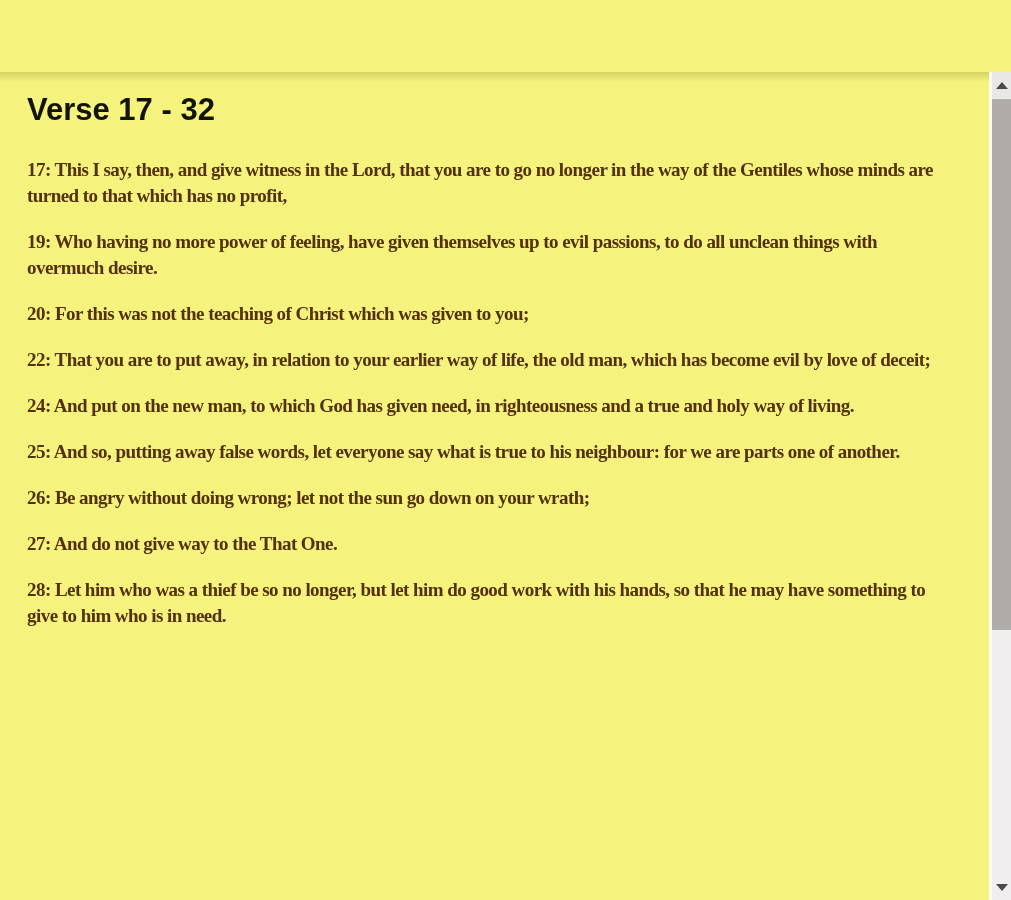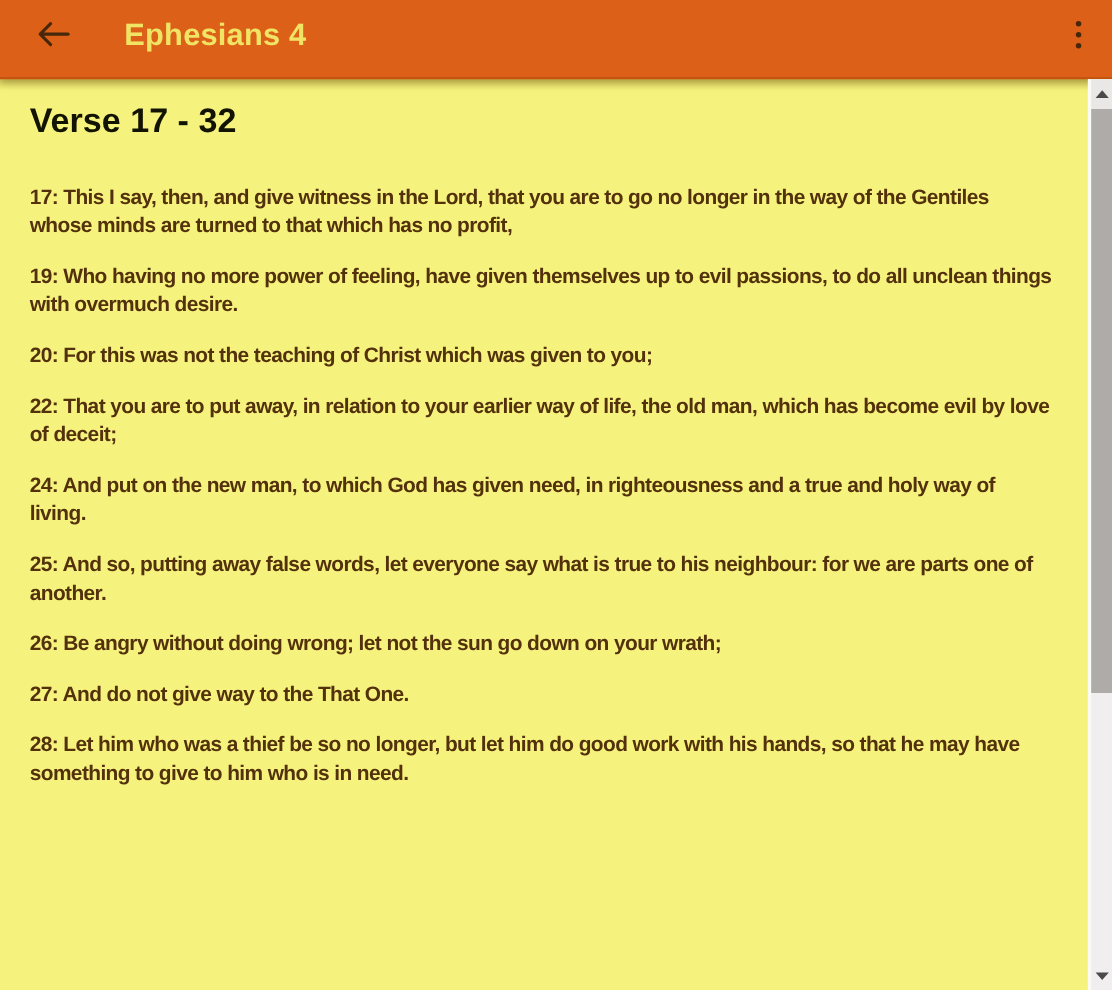--- a/index.html
+++ b/index.html
@@ -49,28 +49,29 @@
     overflow:hidden;
   }
   .content::before{
     content:"";position:absolute;top:0;left:0;right:0;height:10px;
     background:linear-gradient(rgba(110,85,0,0.22),rgba(110,85,0,0));
     pointer-events:none;
   }
   .heading{
     font-size:31px;font-weight:bold;line-height:32px;
     color:var(--heading-text);
-    margin:0 0 41px 0;
+    margin:0 0 31px 0;
   }
   .verse{
     width:930px;
     font-size:19px;font-weight:bold;line-height:26px;
     letter-spacing:-0.55px;
     color:var(--verse-text);
     margin:0 6px 20px 0;
+    font-family:Liberation Serif, serif;
   }
 
   
   .scrollbar{
     position:absolute;top:72px;right:0;width:22px;height:828px;
     background:var(--scrollbar-track);
     border-left:3px solid #FBFBF6;
     z-index:6;
   }
   .sb-btn{
@@ -93,35 +94,20 @@
   .sb-thumb{
     position:absolute;top:27px;left:0;right:0;height:531px;
     background:var(--scrollbar-thumb);cursor:pointer;
   }
 </style>
 </head>
 <body>
 
 <div class="app">
 
-  <header class="appbar">
-    <button class="icon-btn back">
-      <svg width="34" height="30" viewBox="0 0 34 30" fill="none">
-        <path d="M30 15 H5 M14 5.5 L4.5 15 L14 24.5" stroke="#47270A" stroke-width="2.8" stroke-linecap="round" stroke-linejoin="round"></path>
-      </svg>
-    </button>
-    <h1 class="title">Ephesians 4</h1>
-    <button class="icon-btn menu">
-      <span class="kebab">
-          <i></i>
-          <i></i>
-          <i></i>
-        </span>
-    </button>
-  </header>
 
   <main class="content">
     <h2 class="heading">Verse 17 - 32</h2>
     <div id="verses">
     <p class="verse"><span class="vnum">17:</span> <span>This I say, then, and give witness in the Lord, that you are to go no longer in the way of the Gentiles whose minds are turned to that which has no profit,</span></p>
 
 
     <p class="verse"><span class="vnum">19:</span> <span>Who having no more power of feeling, have given themselves up to evil passions, to do all unclean things with overmuch desire.</span></p>
 
     <p class="verse"><span class="vnum">20:</span> <span>For this was not the teaching of Christ which was given to you;</span></p>

